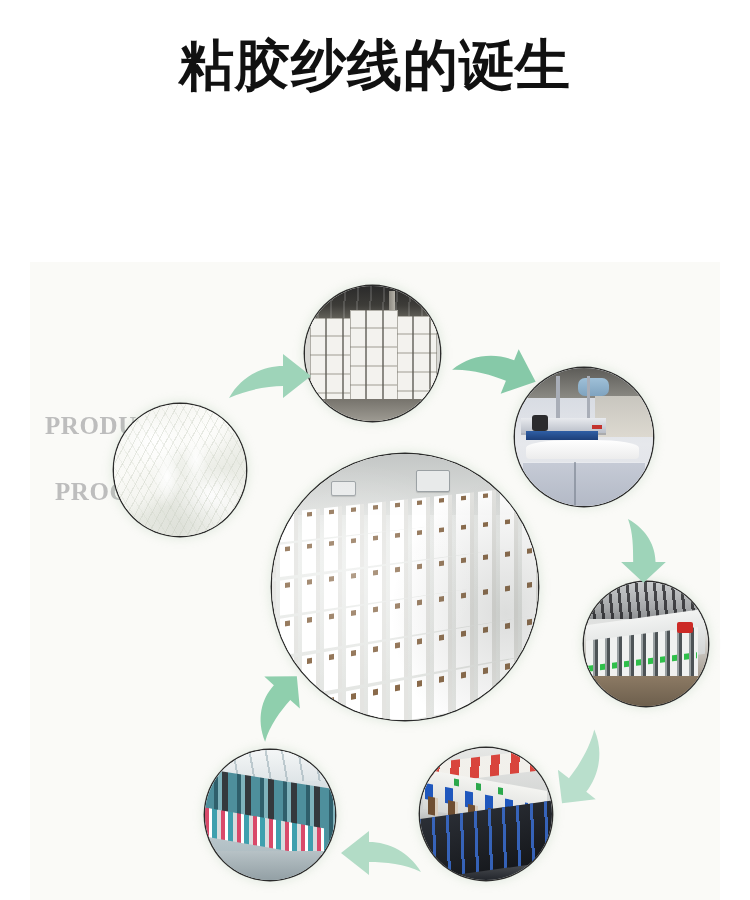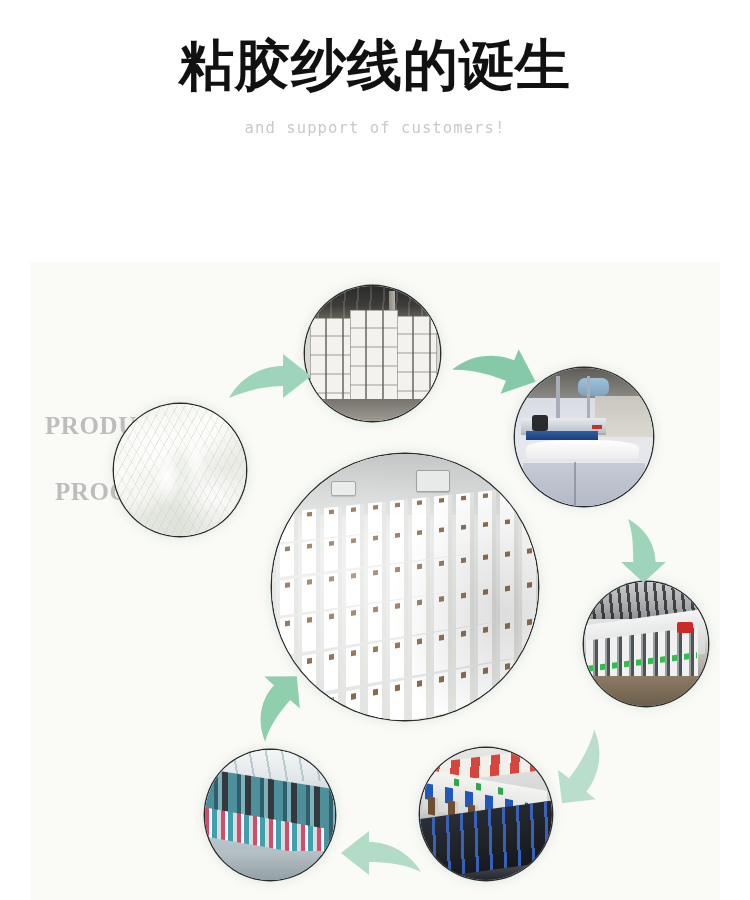--- a/index.html
+++ b/index.html
@@ -366,21 +366,20 @@
   .arrow svg { display: block; overflow: visible; }
 </style>
 </head>
 <body>
 
 <div class="page">
 
   <div class="header">
     <h1 class="title">粘胶纱线的诞生</h1>
     <div class="subtitle">
-      <span class="subtitle-line">and support of customers!</span>
     </div>
   </div>
 
   <div class="panel"></div>
 
   <div class="watermark">
     <span class="wm-line">PRODUCTION</span>
     <span class="wm-line indent">PROGRESS</span>
   </div>
 

